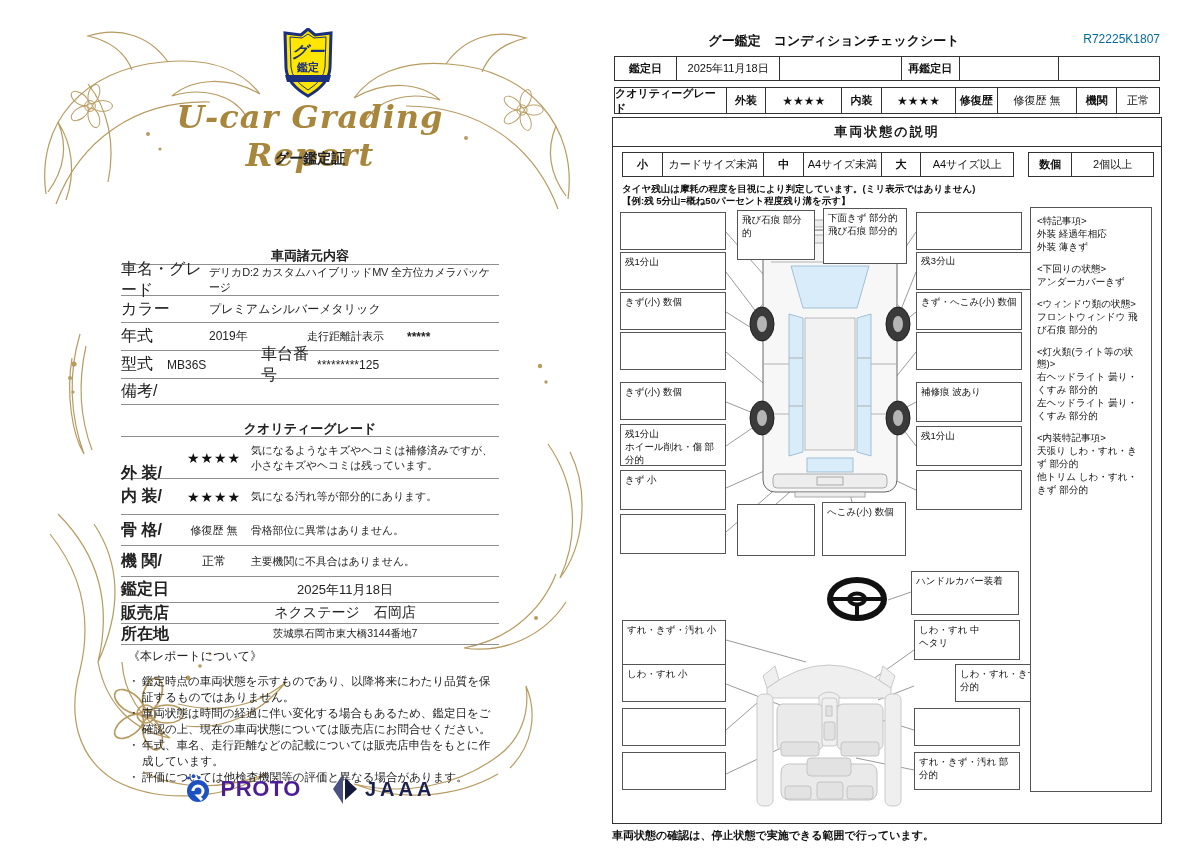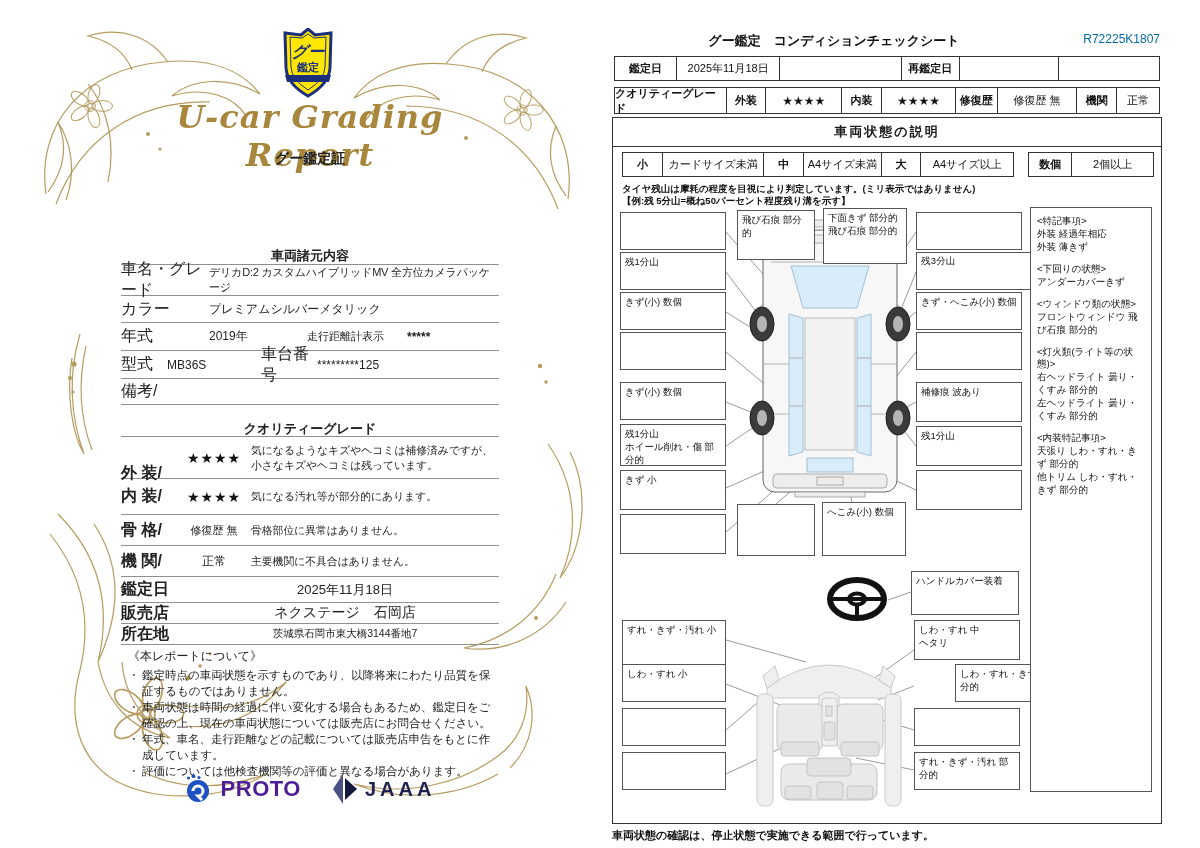--- a/index.html
+++ b/index.html
@@ -192,21 +192,21 @@
       <span class="lab" style="width:70px;font-weight:bold;">販売店</span>
       <span class="val" style="flex:1;text-align:center;font-size:14px;">ネクステージ　石岡店</span>
     </div>
     <div class="lrow" style="height:21px;">
       <span class="lab" style="width:70px;font-weight:bold;">所在地</span>
       <span class="val" style="flex:1;text-align:center;font-size:10.5px;">茨城県石岡市東大橋3144番地7</span>
     </div>
   </div>
 
   <div class="abs about" style="left:128px;top:648px;width:372px;">
-    <div style="font-size:12px;margin-bottom:2px;">《本レポートについて》</div>
+    <div style="font-size:12px;margin-bottom:8px;">《本レポートについて》</div>
     <div class="it">
         <span class="b">・</span>
         <span>鑑定時点の車両状態を示すものであり、以降将来にわたり品質を保証するものではありません。</span>
       </div>
     <div class="it">
         <span class="b">・</span>
         <span>車両状態は時間の経過に伴い変化する場合もあるため、鑑定日をご確認の上、現在の車両状態については販売店にお問合せください。</span>
       </div>
     <div class="it">
         <span class="b">・</span>

